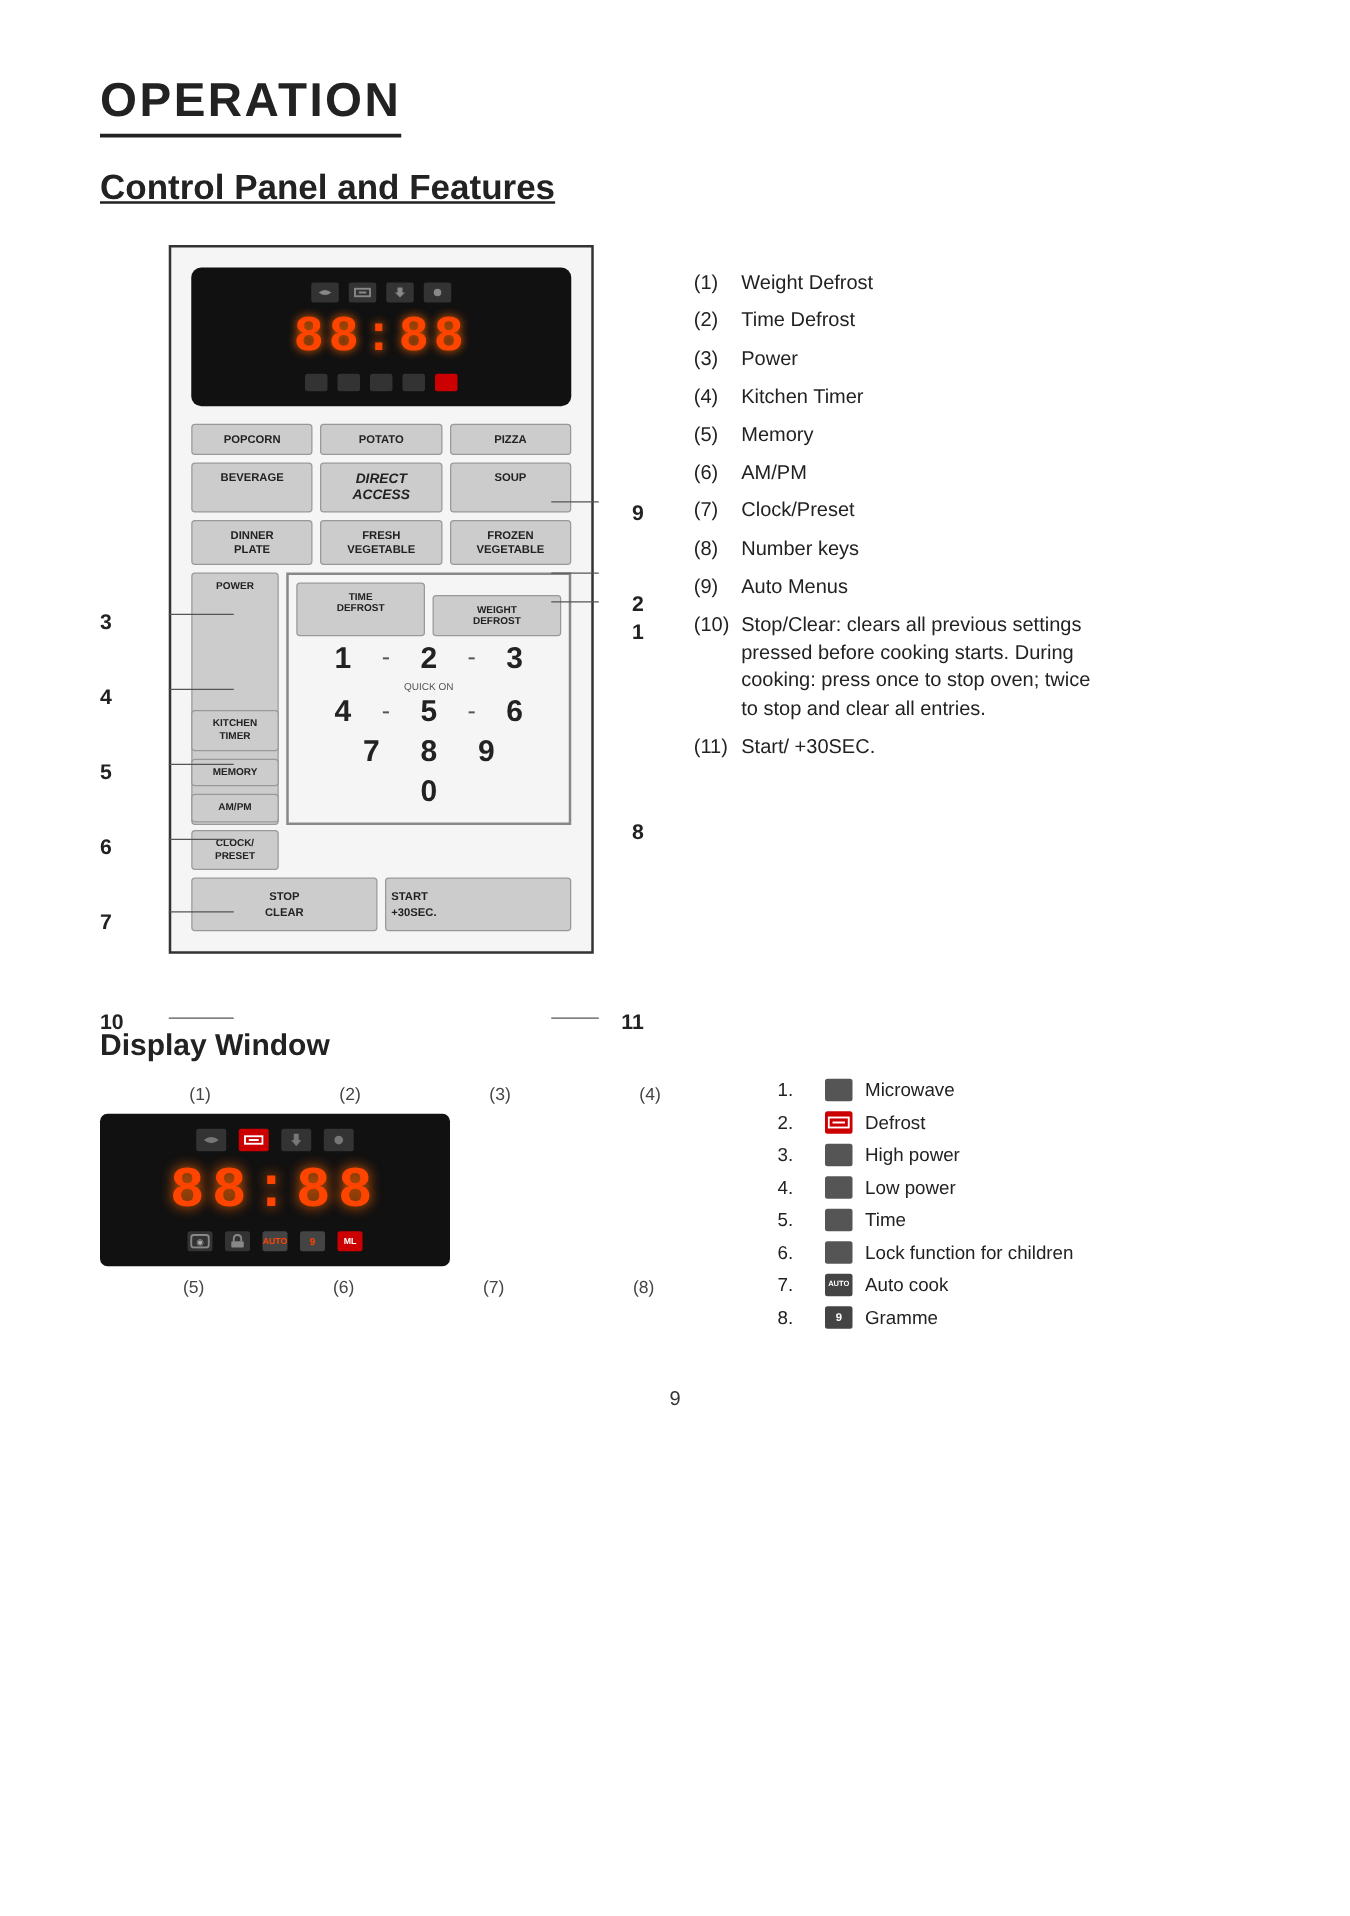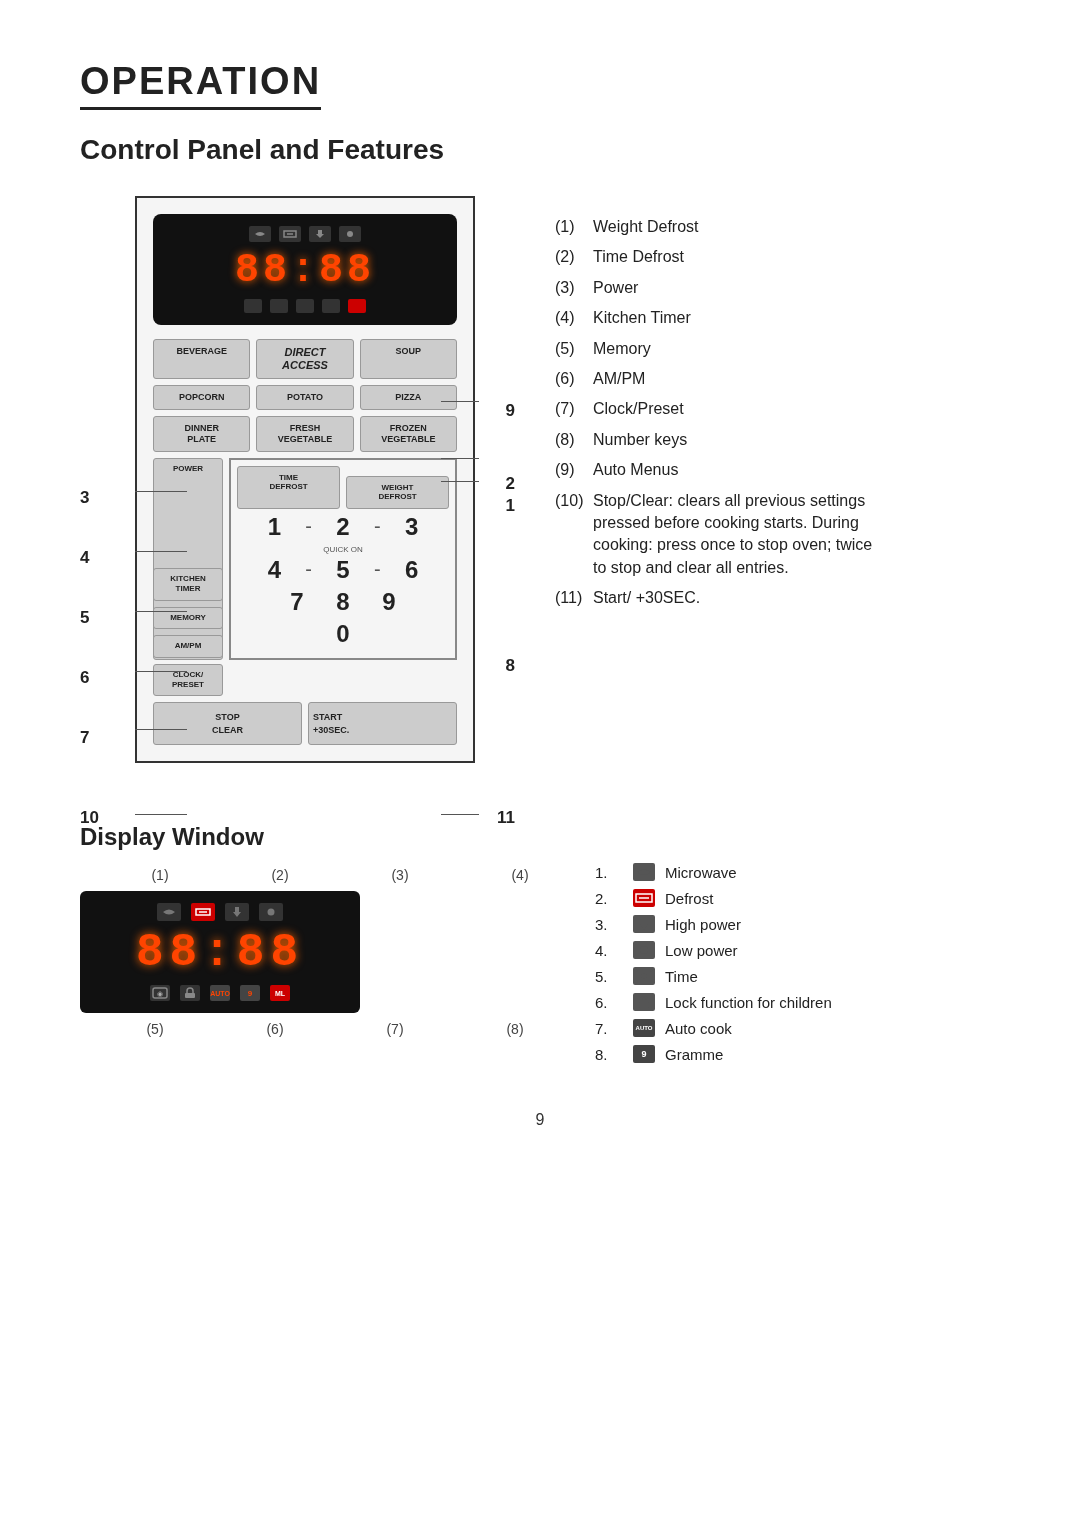--- a/index.html
+++ b/index.html
@@ -17,20 +17,21 @@
       letter-spacing: 2px;
       border-bottom: 3px solid #222;
       display: inline-block;
       padding-bottom: 4px;
       margin-bottom: 24px;
     }
     h2.section-title {
       font-size: 28px;
       font-weight: bold;
       margin-bottom: 30px;
+      text-decoration: underline;
     }
     .main-layout {
       display: flex;
       gap: 40px;
       align-items: flex-start;
       margin-bottom: 60px;
     }
     .panel {
       width: 340px;
       border: 2px solid #333;
@@ -183,21 +184,21 @@
       gap: 8px;
       line-height: 1.4;
     }
     .features-list ol li .num {
       min-width: 30px;
       font-size: 16px;
     }
     
     .display-window-section {
       display: flex;
-      gap: 60px;
+      gap: 87px;
       align-items: flex-start;
       margin-top: 42px;
     }
     .display-window-left {
       flex-shrink: 0;
     }
     .display-window-title {
       font-size: 24px;
       font-weight: bold;
       margin-bottom: 16px;
@@ -388,31 +389,31 @@
         <div class="display-icons-bottom">
           <div class="display-icon-sm"></div>
           <div class="display-icon-sm"></div>
           <div class="display-icon-sm"></div>
           <div class="display-icon-sm"></div>
           <div class="display-icon-sm" style="background:#cc0000;"></div>
         </div>
       </div>
 
       <div class="btn-row">
+        <div class="btn">POPCORN</div>
+        <div class="btn">POTATO</div>
+        <div class="btn">PIZZA</div>
+      </div>
+
+      <div class="btn-row">
         <div class="btn">BEVERAGE</div>
         <div class="btn direct-access" style="font-style:italic;">
           <span style="font-style:italic; font-weight:bold; font-size:11px;">Direct<br>Access</span>
         </div>
         <div class="btn">SOUP</div>
-      </div>
-
-      <div class="btn-row">
-        <div class="btn">POPCORN</div>
-        <div class="btn">POTATO</div>
-        <div class="btn">PIZZA</div>
       </div>
 
       <div class="btn-row">
         <div class="btn">DINNER<br>PLATE</div>
         <div class="btn">FRESH<br>VEGETABLE</div>
         <div class="btn">FROZEN<br>VEGETABLE</div>
       </div>
 
       <div class="row-power">
         <div class="side-btn">POWER</div>

